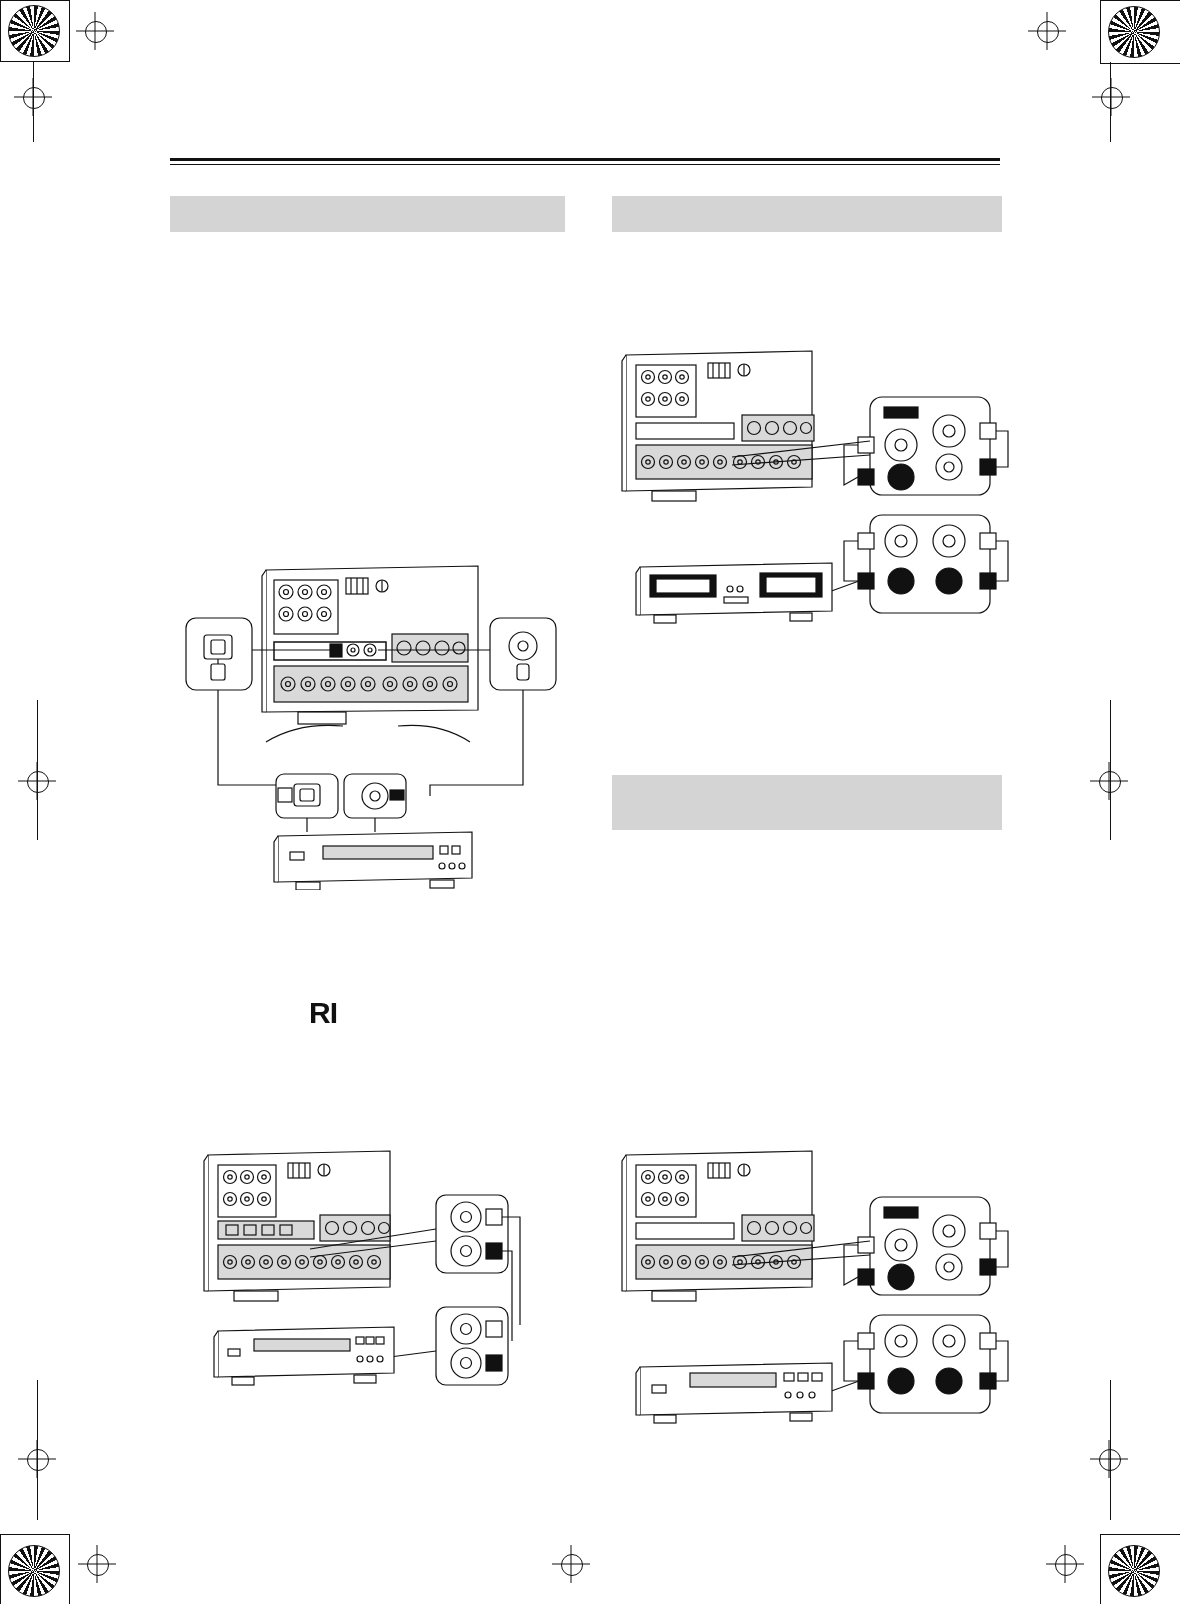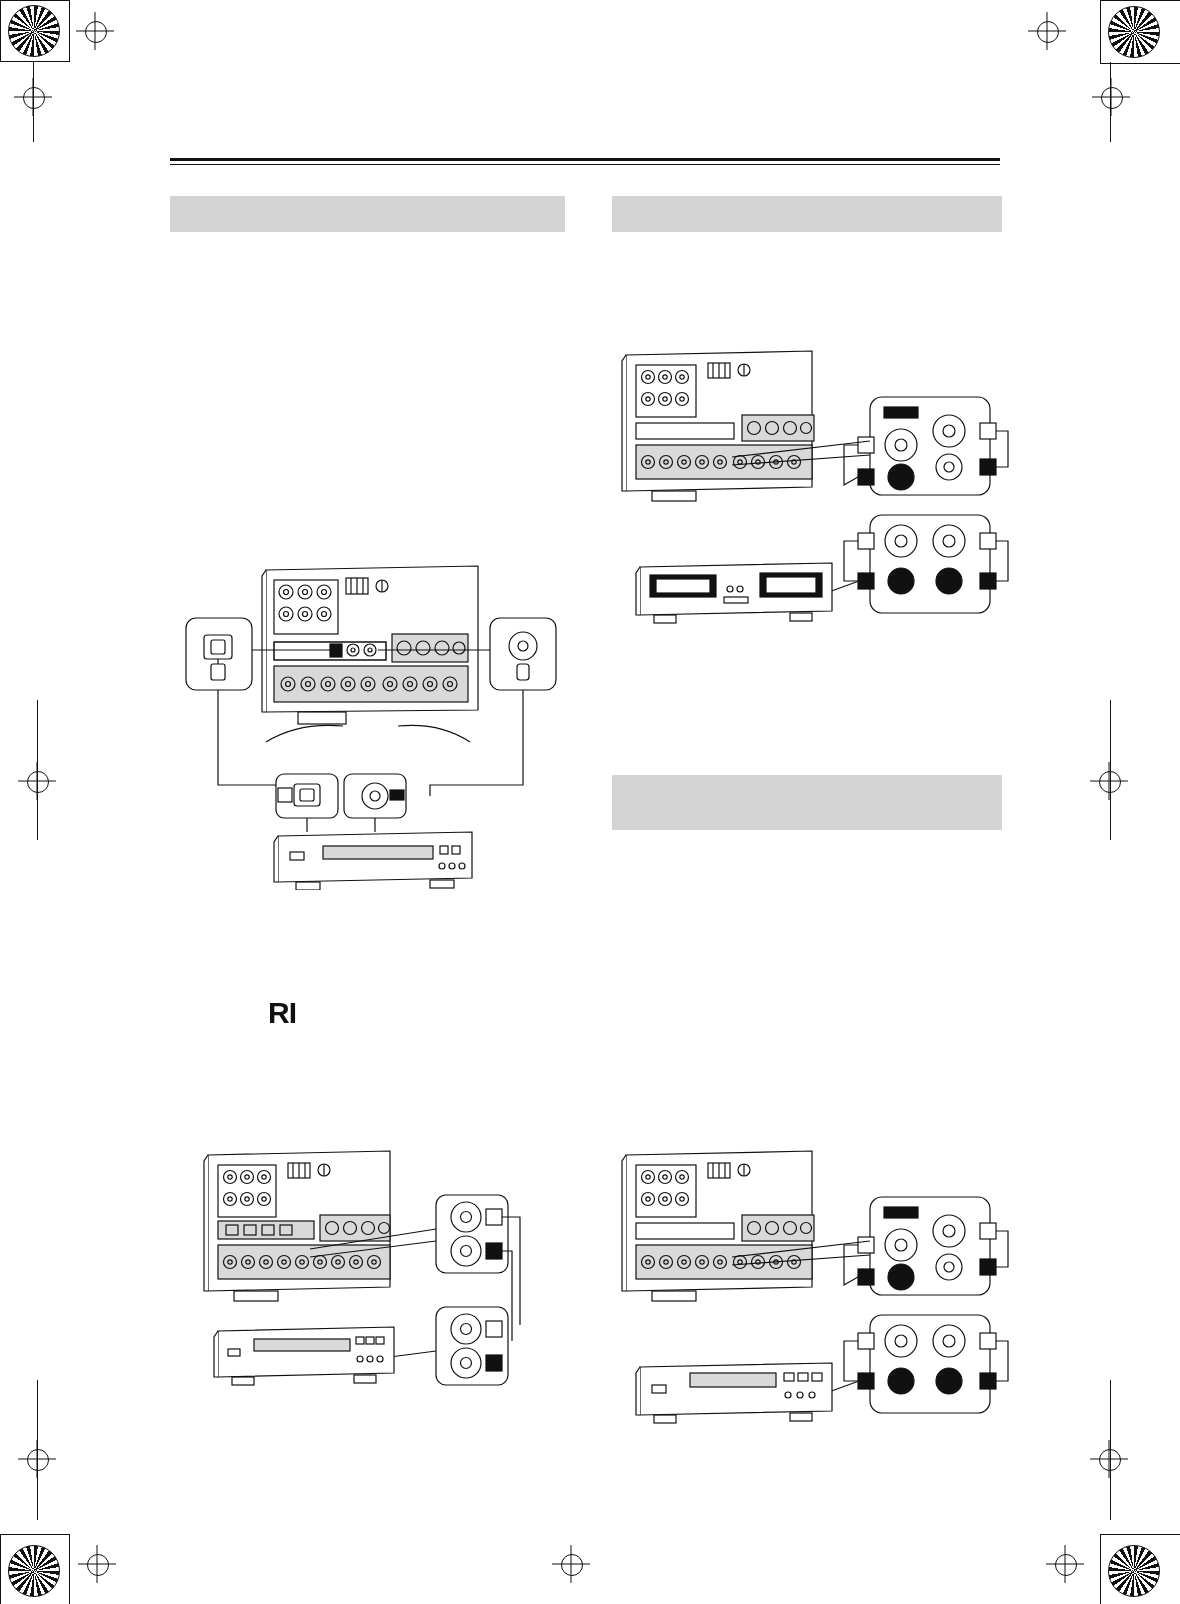--- a/index.html
+++ b/index.html
@@ -93,20 +93,21 @@
   }
   .diagram svg {
     display: block;
   }
   .ri-logo {
     position: absolute;
     font-family: "Liberation Sans", sans-serif;
     font-weight: bold;
     letter-spacing: -1px;
     color: #111;
+    margin-left: 41px;
   }
 </style>
 </head>
 <body>
 
 <div class="page">
 
   <div class="reg-box" style="left:0;top:0;width:68px;height:60px;"></div>
   <div class="reg-circle" style="left:8px;top:5px;"></div>
 

